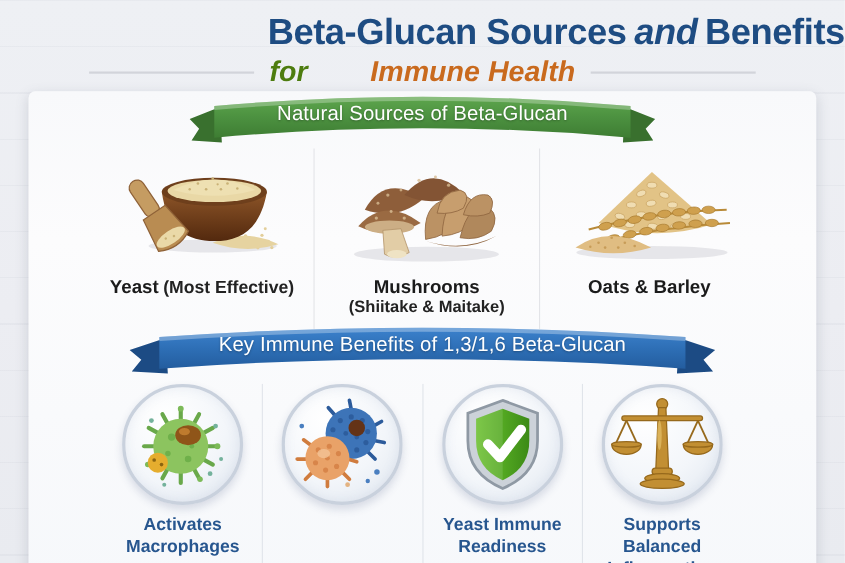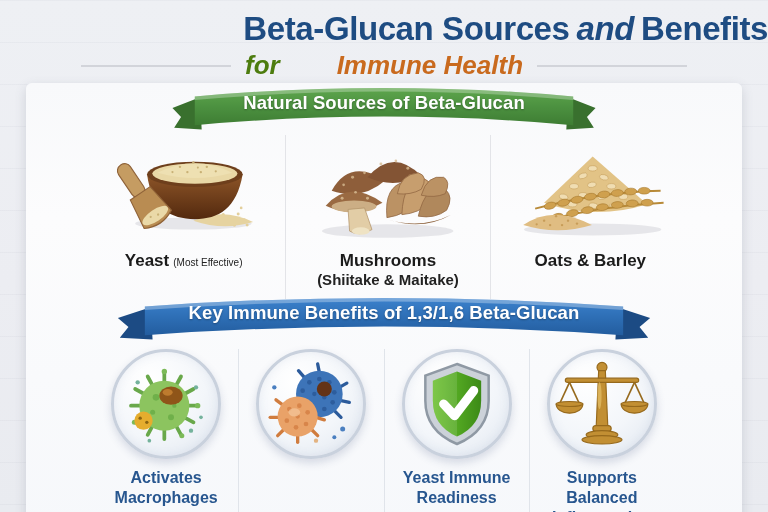--- a/index.html
+++ b/index.html
@@ -29,31 +29,31 @@
     box-shadow:0 4px 12px rgba(80,90,110,0.20);
   }
 
   
   .ribbon { position:relative; height:52px; }
   .ribbon.green { width:430px; margin:-22px auto 0; }
   .ribbon.blue  { width:540px; margin:-6px auto 0; }
   .ribbon svg { position:absolute; inset:0; width:100%; height:100%; }
   .ribbon-text {
     position:absolute; left:0; right:0; top:9px; text-align:center;
-    color:#ffffff; font-weight:700; font-size:18.5px; letter-spacing:0.1px;
+    color:#ffffff; font-weight:400; font-size:18.5px; letter-spacing:0.1px;
     text-shadow:0 1px 2px rgba(0,0,0,0.30);
   }
 
   
   .sources-row { display:flex; margin:0 48px 0 56px; }
   .source-panel { flex:1; text-align:center; padding:2px 4px 6px; }
   .source-panel + .source-panel { border-left:1px solid #e3e4e8; }
   .src-img { display:block; width:100%; height:112px; }
   .source-caption { margin-top:2px; font-size:17px; font-weight:700; color:#1b1b1b; min-height:42px; }
-  .source-note { font-size:10px; font-weight:400; color:#222; margin-left:4px; }
+  .source-note { font-size:16px; font-weight:700; color:#222; margin-left:4px; }
   .source-panel:nth-child(2) .source-note { display:block; font-weight:700; font-size:15px; margin:0 0 0; }
 
   
   .benefits-row { display:flex; width:580px; margin:0 auto; padding-top:4px; }
   .benefit-panel { flex:1; display:flex; flex-direction:column; align-items:center; padding-bottom:6px; }
   .benefit-panel + .benefit-panel { border-left:1px solid #e0e4ea; }
   .benefit-circle {
     width:110px; height:110px; border-radius:50%;
     background:radial-gradient(circle at 35% 28%, #ffffff 0%, #f3f6fa 55%, #dfe6ef 100%);
     border:3px solid #c9d1dd;

